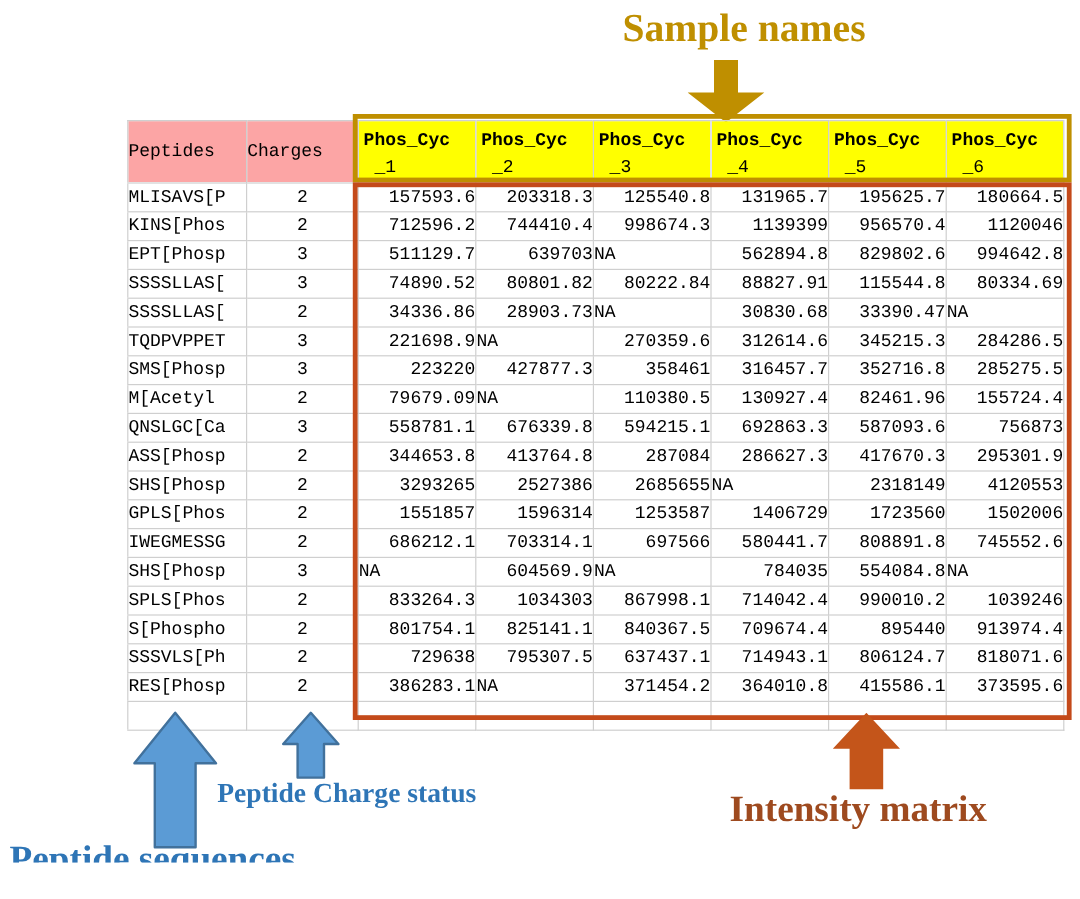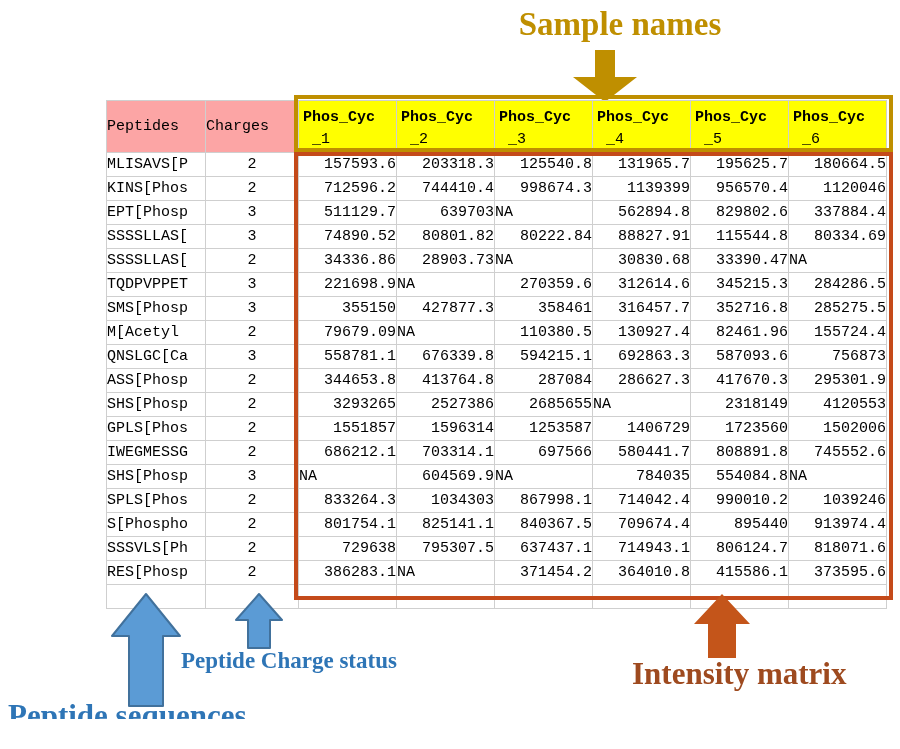--- a/index.html
+++ b/index.html
@@ -4,21 +4,21 @@
 <style>
   html,body{margin:0;padding:0;background:#fff;}
   #stage{position:relative;width:900px;height:719px;background:#fff;overflow:hidden;
          font-family:"Liberation Serif", serif;}
 
   
   .ann{position:absolute;font-weight:bold;white-space:nowrap;}
   #sampleNames{left:500px;top:6px;width:240px;text-align:center;font-size:33px;color:#BF8F00;}
   #chargeLabel{left:181px;top:648px;font-size:23px;color:#2E75B6;}
   #seqLabel{left:8px;top:698px;font-size:31px;color:#2E75B6;text-align:right;}
-  #intLabel{left:632px;top:656px;font-size:31px;color:#9E4A1F;}
+  #intLabel{left:608px;top:656px;font-size:31px;color:#9E4A1F;}
 
   .arrow{position:absolute;}
 
   
   #sheet{position:absolute;left:106px;top:100px;border-collapse:collapse;table-layout:fixed;}
   #sheet td,#sheet th{box-sizing:border-box;padding:0;margin:0;overflow:hidden;white-space:nowrap;
       font-family:"Liberation Mono","DejaVu Sans Mono",monospace;font-size:15px;color:#000;
       border-right:1px solid #cfcfcf;border-bottom:1px solid #cfcfcf;height:24px;font-weight:normal;}
   #sheet{border-left:1px solid #cfcfcf;border-top:1px solid #cfcfcf;}
   #sheet tr.hdr th{height:52px;vertical-align:middle;text-align:left;}
@@ -112,21 +112,21 @@
           <td class="num">1120046</td>
         </tr>
         <tr>
           <td class="pep">EPT[Phosp</td>
           <td class="chg">3</td>
           <td class="num">511129.7</td>
           <td class="num">639703</td>
           <td class="na">NA</td>
           <td class="num">562894.8</td>
           <td class="num">829802.6</td>
-          <td class="num">337884.4</td>
+          <td class="num">994642.8</td>
         </tr>
         <tr>
           <td class="pep">SSSSLLAS[</td>
           <td class="chg">3</td>
           <td class="num">74890.52</td>
           <td class="num">80801.82</td>
           <td class="num">80222.84</td>
           <td class="num">88827.91</td>
           <td class="num">115544.8</td>
           <td class="num">80334.69</td>
@@ -147,21 +147,21 @@
           <td class="num">221698.9</td>
           <td class="na">NA</td>
           <td class="num">270359.6</td>
           <td class="num">312614.6</td>
           <td class="num">345215.3</td>
           <td class="num">284286.5</td>
         </tr>
         <tr>
           <td class="pep">SMS[Phosp</td>
           <td class="chg">3</td>
-          <td class="num">355150</td>
+          <td class="num">223220</td>
           <td class="num">427877.3</td>
           <td class="num">358461</td>
           <td class="num">316457.7</td>
           <td class="num">352716.8</td>
           <td class="num">285275.5</td>
         </tr>
         <tr>
           <td class="pep">M[Acetyl</td>
           <td class="chg">2</td>
           <td class="num">79679.09</td>

